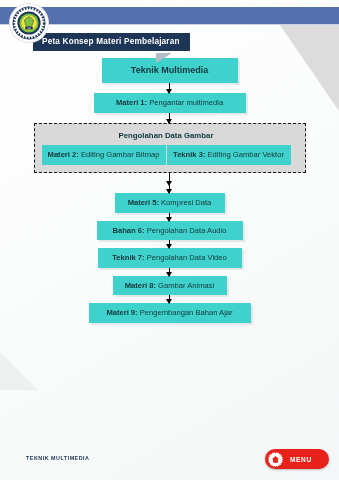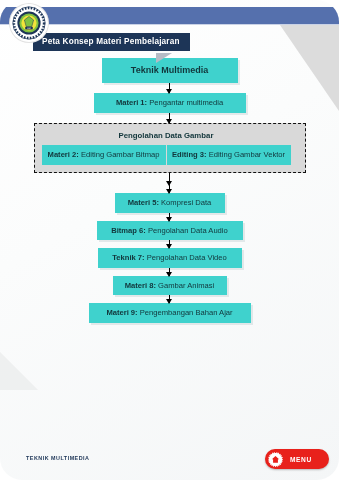--- a/index.html
+++ b/index.html
@@ -5,21 +5,20 @@
   html,body{margin:0;padding:0;}
   body{
     width:339px;height:480px;overflow:hidden;
     background:#ffffff;
     font-family:"Liberation Sans", sans-serif;
   }
   .slide{
     position:relative;width:339px;height:480px;
     background:linear-gradient(150deg,#ffffff 0%,#fbfcfc 40%,#f4f6f7 100%);
     overflow:hidden;
-    border-radius:22px;
   }
 
   
   .topbar{
     position:absolute;left:0;top:7px;width:339px;height:17px;
     background:#5570ad;
   }
   .topbar-thin{
     position:absolute;left:0;top:24px;width:339px;height:1px;
     background:#c9d2e6;
@@ -192,35 +191,35 @@
     </div>
     <div class="arrow a10"></div>
 
     <div class="group">
       <div class="group-title">Pengolahan Data Gambar</div>
       <div class="group-row">
         <div class="node">
           <b>Materi 2:</b><i> Editing Gambar Bitmap</i>
         </div>
         <div class="node">
-          <b>Editing 3:</b><i> Editing Gambar Vektor</i>
+          <b>Teknik 3:</b><i> Editing Gambar Vektor</i>
         </div>
       </div>
     </div>
     <div class="arrow a12"></div>
 
     <div class="arrow a8"></div>
 
     <div class="node n5">
       <b>Materi 5:</b><i> Kompresi Data</i>
     </div>
     <div class="arrow a8"></div>
 
     <div class="node n6">
-      <b>Bitmap 6:</b><i> Pengolahan Data Audio</i>
+      <b>Bahan 6:</b><i> Pengolahan Data Audio</i>
     </div>
     <div class="arrow a8"></div>
 
     <div class="node n7">
       <b>Teknik 7:</b><i> Pengolahan Data Video</i>
     </div>
     <div class="arrow a8"></div>
 
     <div class="node n8">
       <b>Materi 8:</b><i> Gambar Animasi</i>

